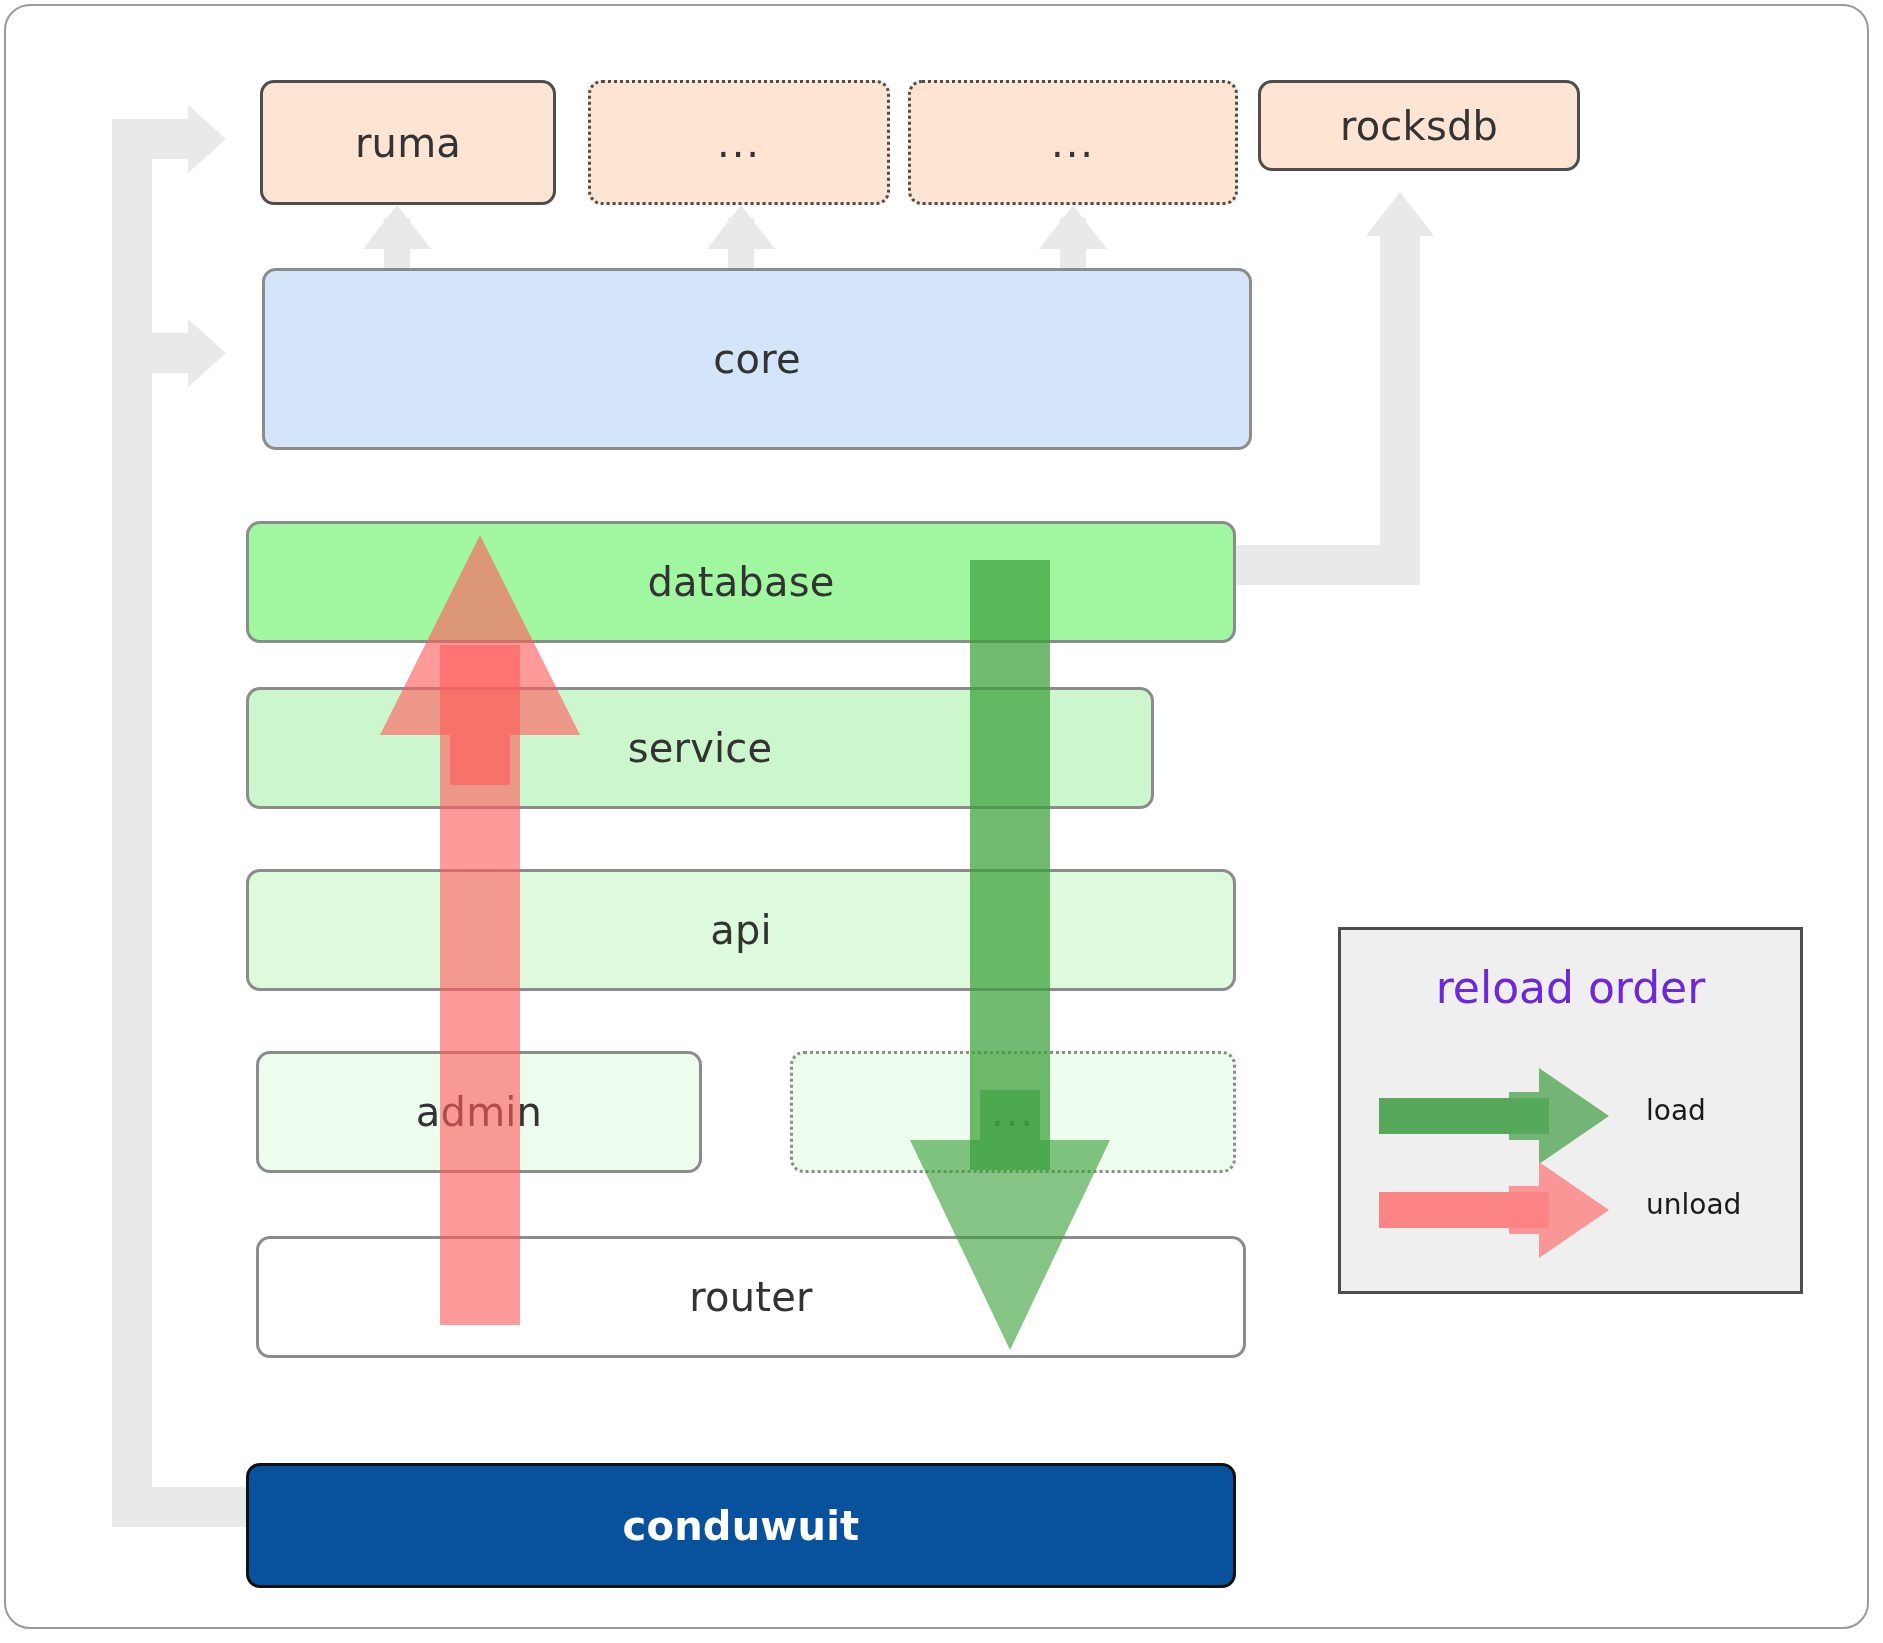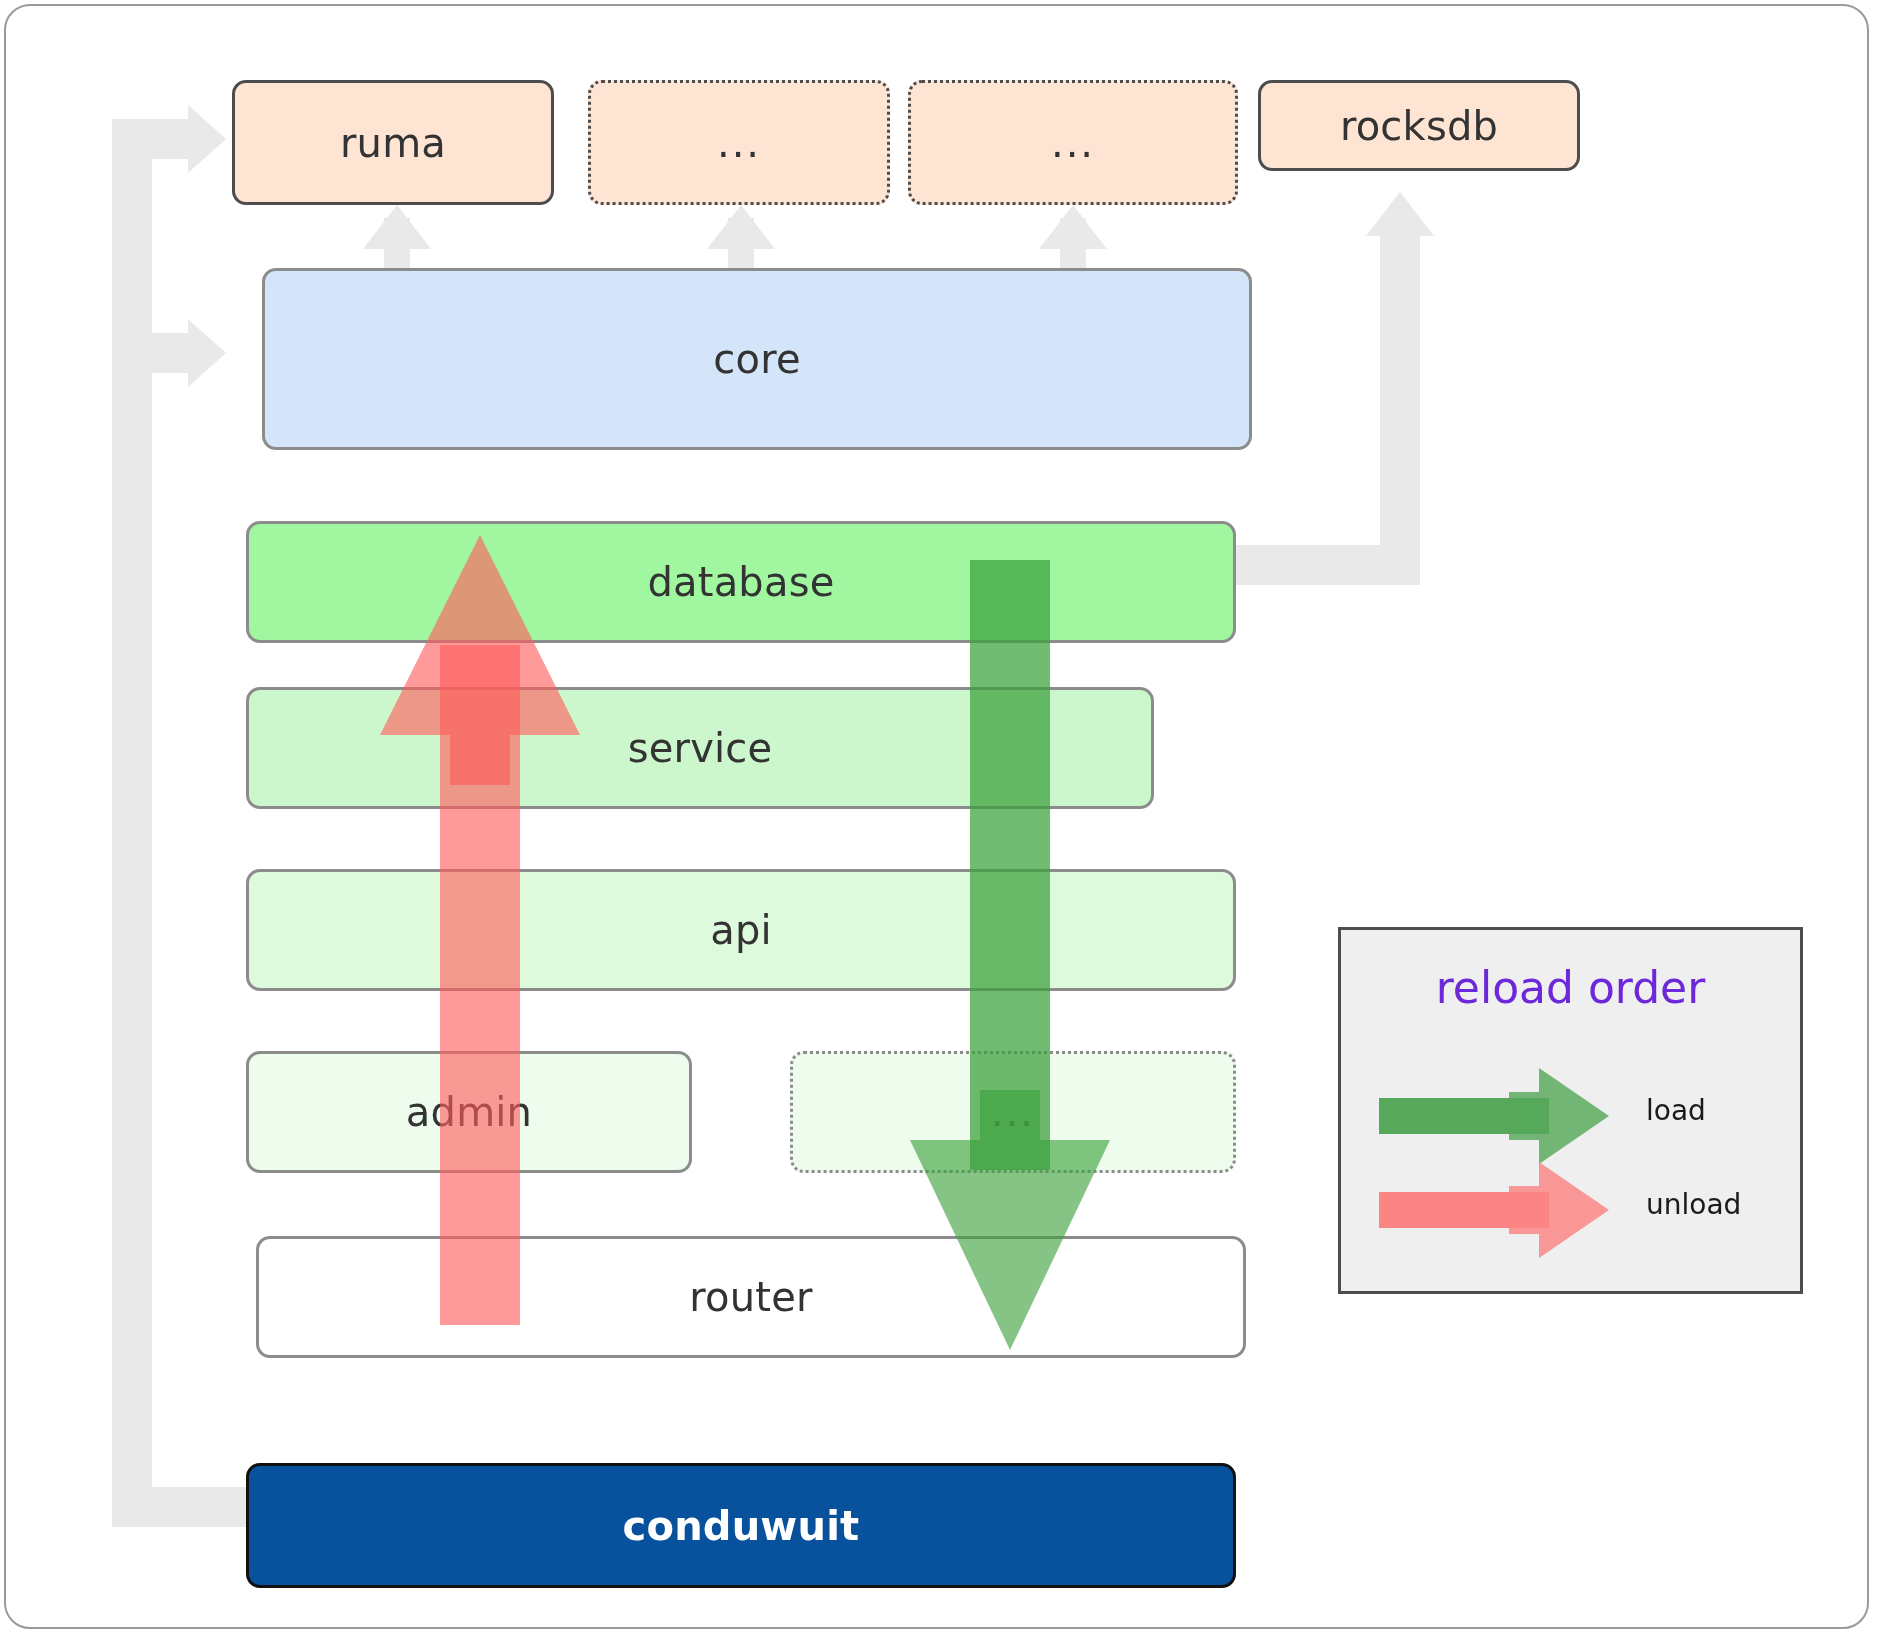--- a/index.html
+++ b/index.html
@@ -130,21 +130,21 @@
   <div class="gray" style="left:728px; top:218px; width:26px; height:50px;"></div>
   <div class="gray-arrow-u" style="left:707px; top:205px;"></div>
 
   <div class="gray" style="left:1060px; top:218px; width:26px; height:50px;"></div>
   <div class="gray-arrow-u" style="left:1039px; top:205px;"></div>
 
   <div class="gray" style="left:1226px; top:545px; width:190px; height:40px;"></div>
   <div class="gray" style="left:1380px; top:235px; width:40px; height:350px;"></div>
   <div class="gray-arrow-u" style="left:1366px; top:192px;"></div>
 
-  <div class="box box-ext" style="left:232px; top:80px; width:322px; height:125px;">
+  <div class="box box-ext" style="left:260px; top:80px; width:296px; height:125px;">
     <span>ruma</span>
   </div>
 
   <div class="box box-ext-dotted dots" style="left:588px; top:80px; width:302px; height:125px;">
     <span>...</span>
   </div>
 
   <div class="box box-ext-dotted dots" style="left:908px; top:80px; width:330px; height:125px;">
     <span>...</span>
   </div>
@@ -162,21 +162,21 @@
   </div>
 
   <div class="box lyr" style="left:246px; top:687px; width:908px; height:122px; background:#ccf7cc;">
     <span>service</span>
   </div>
 
   <div class="box lyr" style="left:246px; top:869px; width:990px; height:122px; background:#ddfadd;">
     <span>api</span>
   </div>
 
-  <div class="box lyr" style="left:246px; top:1051px; width:446px; height:122px; background:#edfced;">
+  <div class="box lyr" style="left:256px; top:1051px; width:446px; height:122px; background:#edfced;">
     <span>admin</span>
   </div>
 
   <div class="box dots" style="left:790px; top:1051px; width:446px; height:122px; background:#edfced; border:3px dotted #8c8c8c;">
     <span>...</span>
   </div>
 
   <div class="box lyr" style="left:256px; top:1236px; width:990px; height:122px; background:#ffffff;">
     <span>router</span>
   </div>

